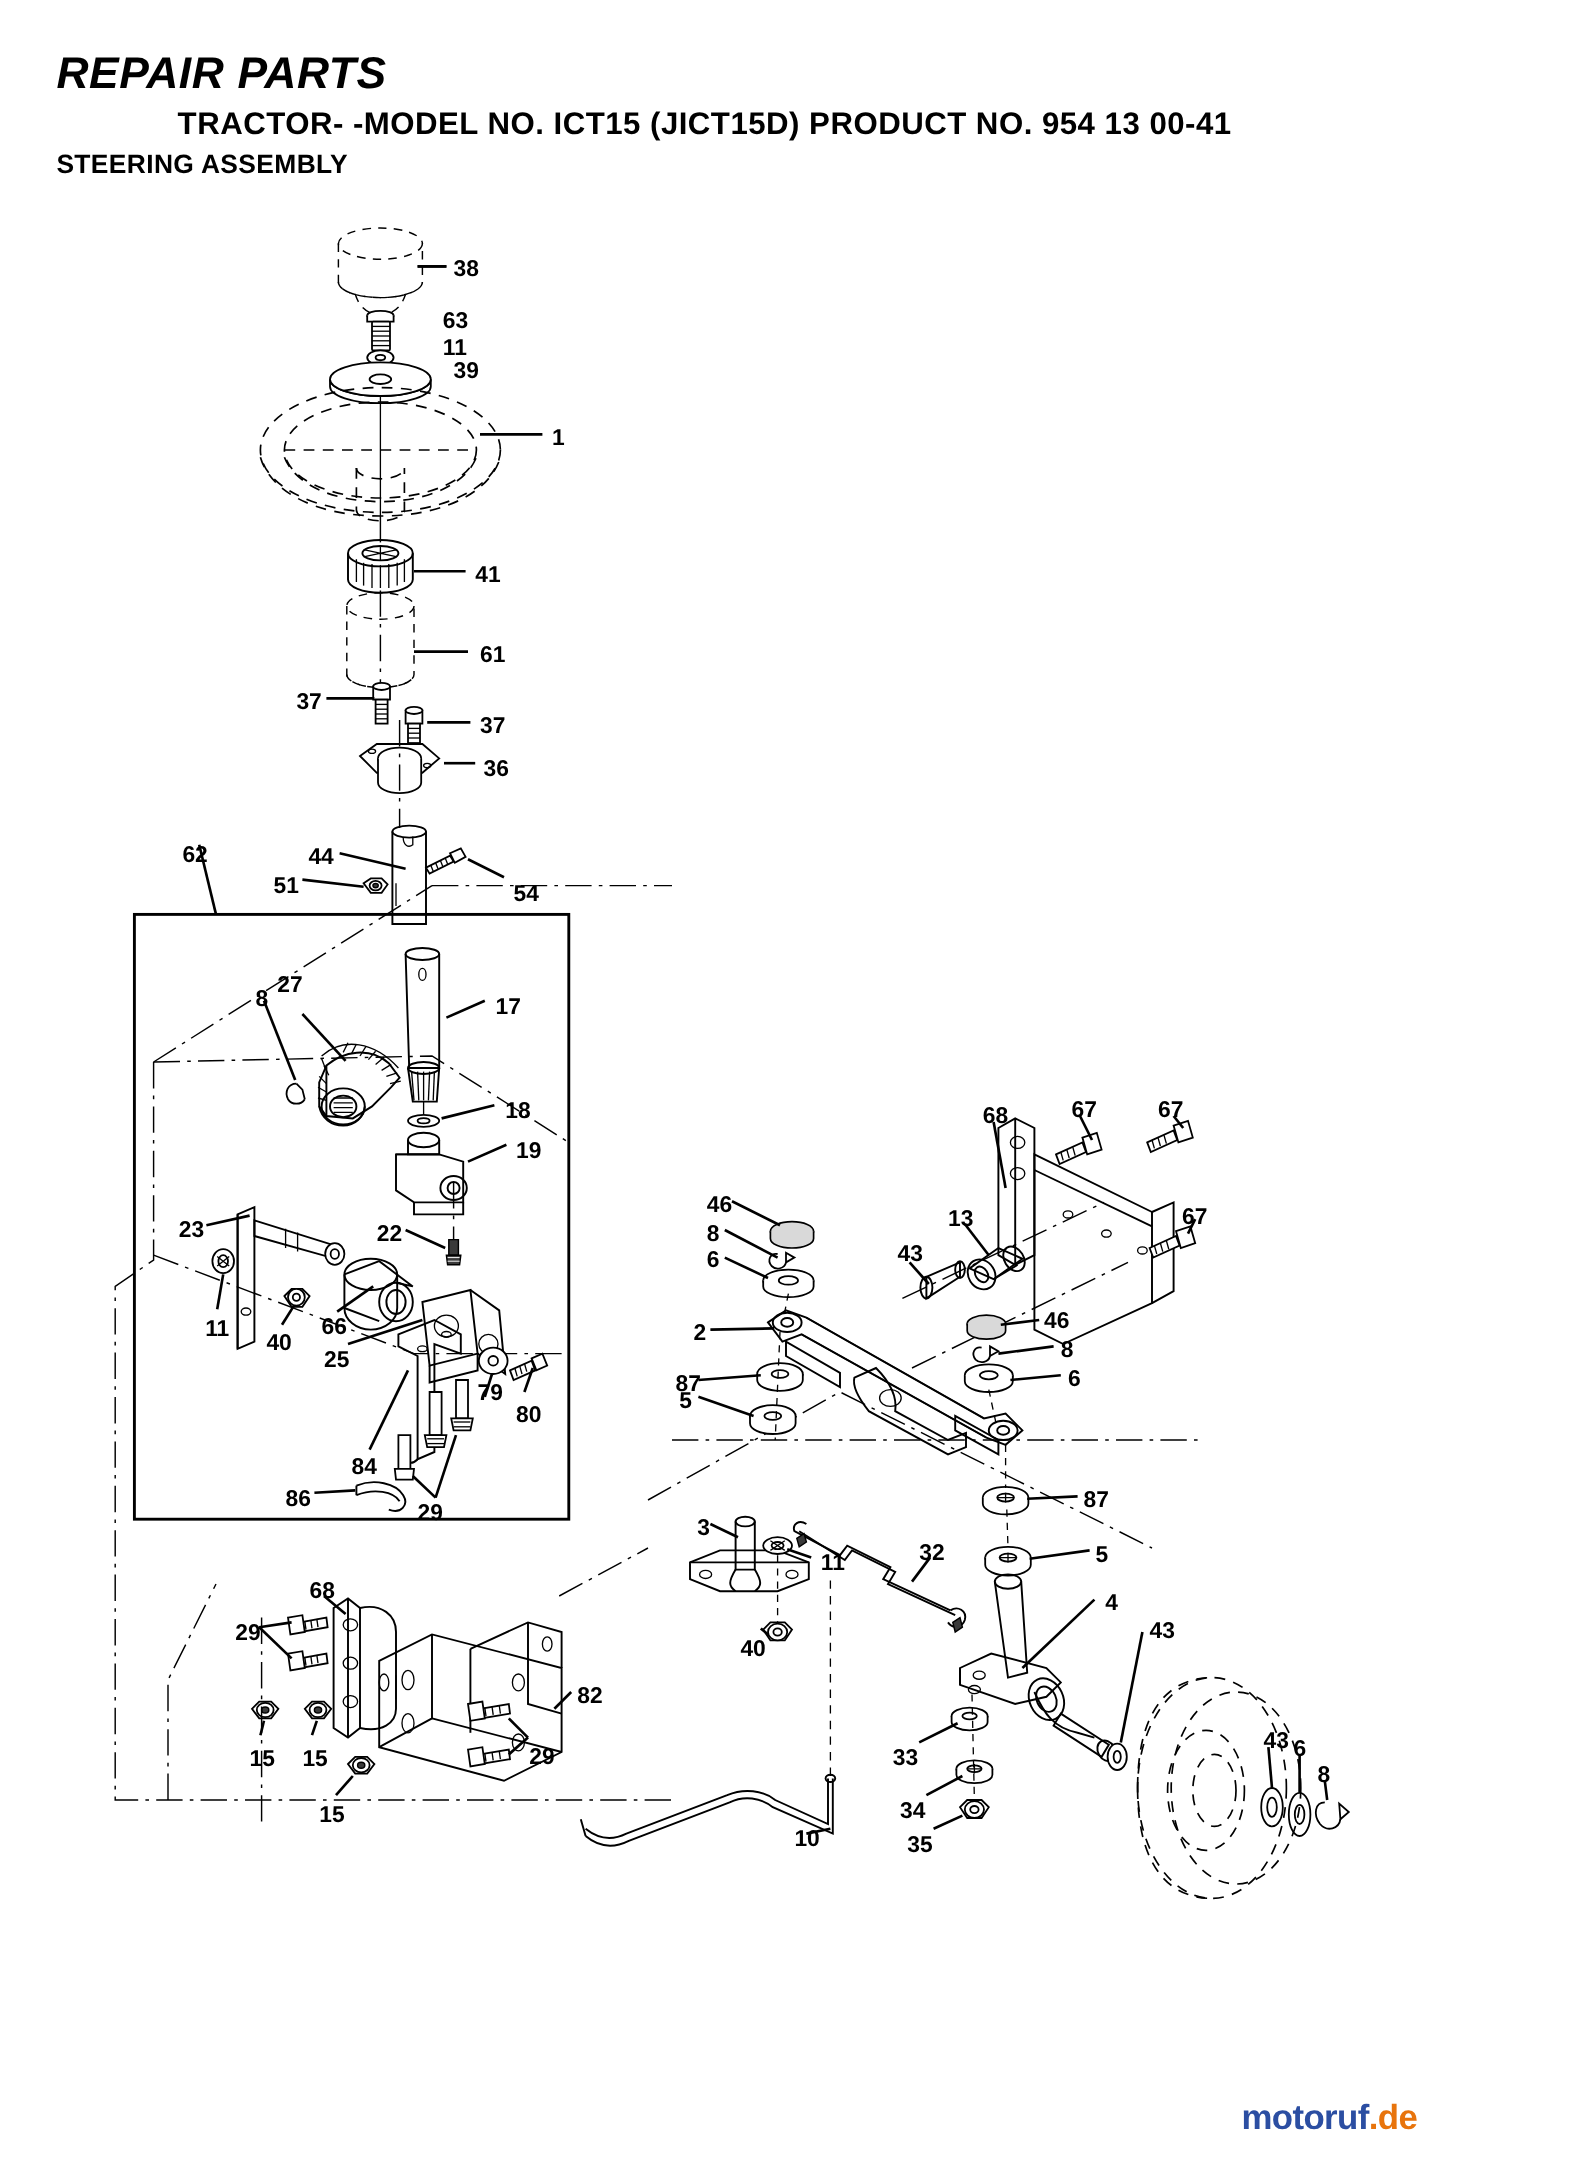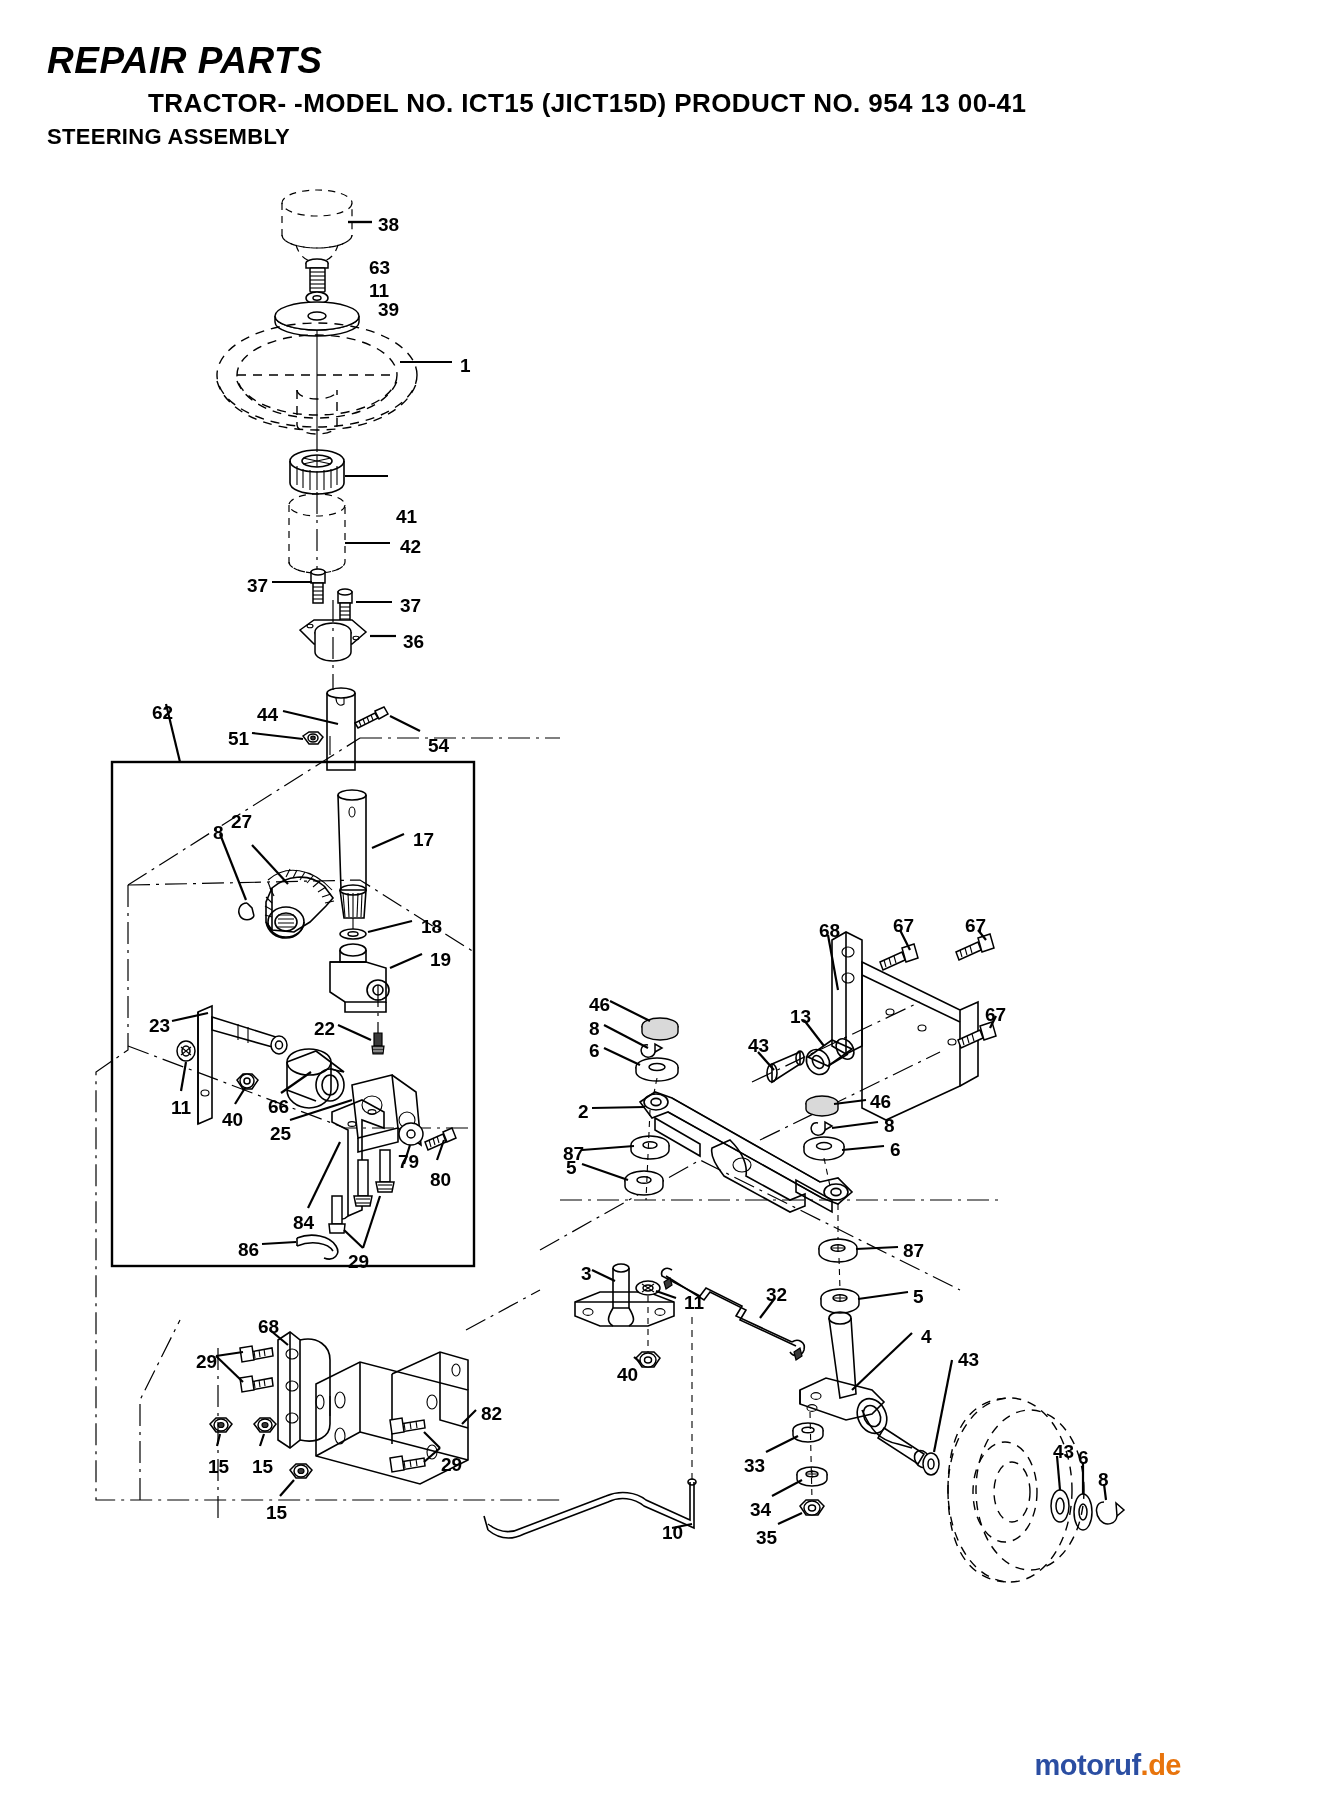--- a/index.html
+++ b/index.html
@@ -779,22 +779,22 @@
     <path class="cl" d="M218 1348 L218 1520"></path>
   </svg>
   </div>
 
   <div id="callout-layer">
       <div class="callout" style="left: 378px; top: 215px;">38</div>
       <div class="callout" style="left: 369px; top: 258px;">63</div>
       <div class="callout" style="left: 369px; top: 281px;">11</div>
       <div class="callout" style="left: 378px; top: 300px;">39</div>
       <div class="callout" style="left: 460px; top: 356px;">1</div>
-      <div class="callout" style="left: 396px; top: 470px; margin-top: 37px;">41</div>
-      <div class="callout" style="left: 400px; top: 537px;">42</div>
+      <div class="callout" style="left: 396px; top: 470px;">41</div>
+      <div class="callout" style="left: 400px; top: 537px;">61</div>
       <div class="callout" style="left: 247px; top: 576px;">37</div>
       <div class="callout" style="left: 400px; top: 596px;">37</div>
       <div class="callout" style="left: 403px; top: 632px;">36</div>
       <div class="callout" style="left: 152px; top: 691px; margin-top: 12px;">62</div>
       <div class="callout" style="left: 257px; top: 705px;">44</div>
       <div class="callout" style="left: 228px; top: 729px;">51</div>
       <div class="callout" style="left: 428px; top: 736px; text-align: right;">54</div>
       <div class="callout" style="left: 213px; top: 823px;">8</div>
       <div class="callout" style="left: 231px; top: 812px;">27</div>
       <div class="callout" style="left: 413px; top: 830px;">17</div>

